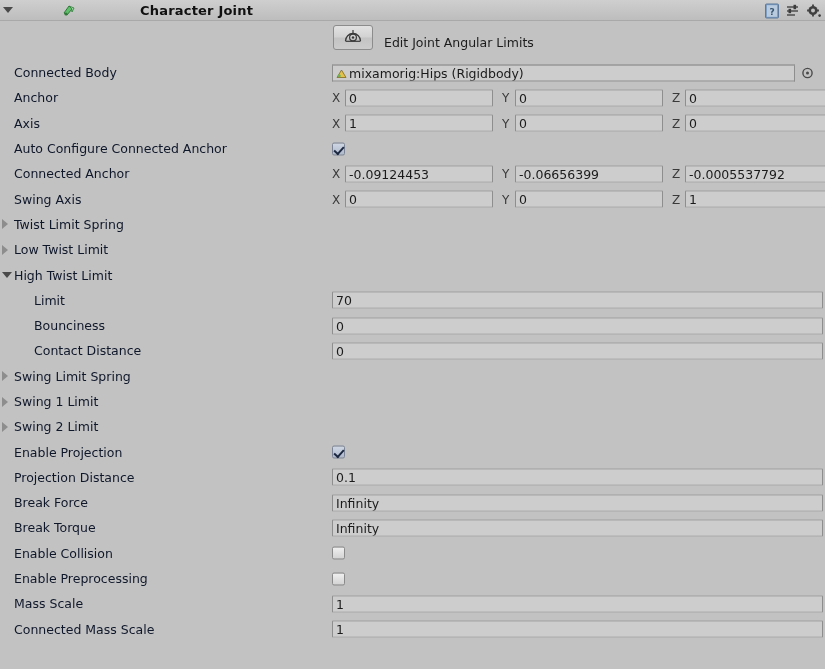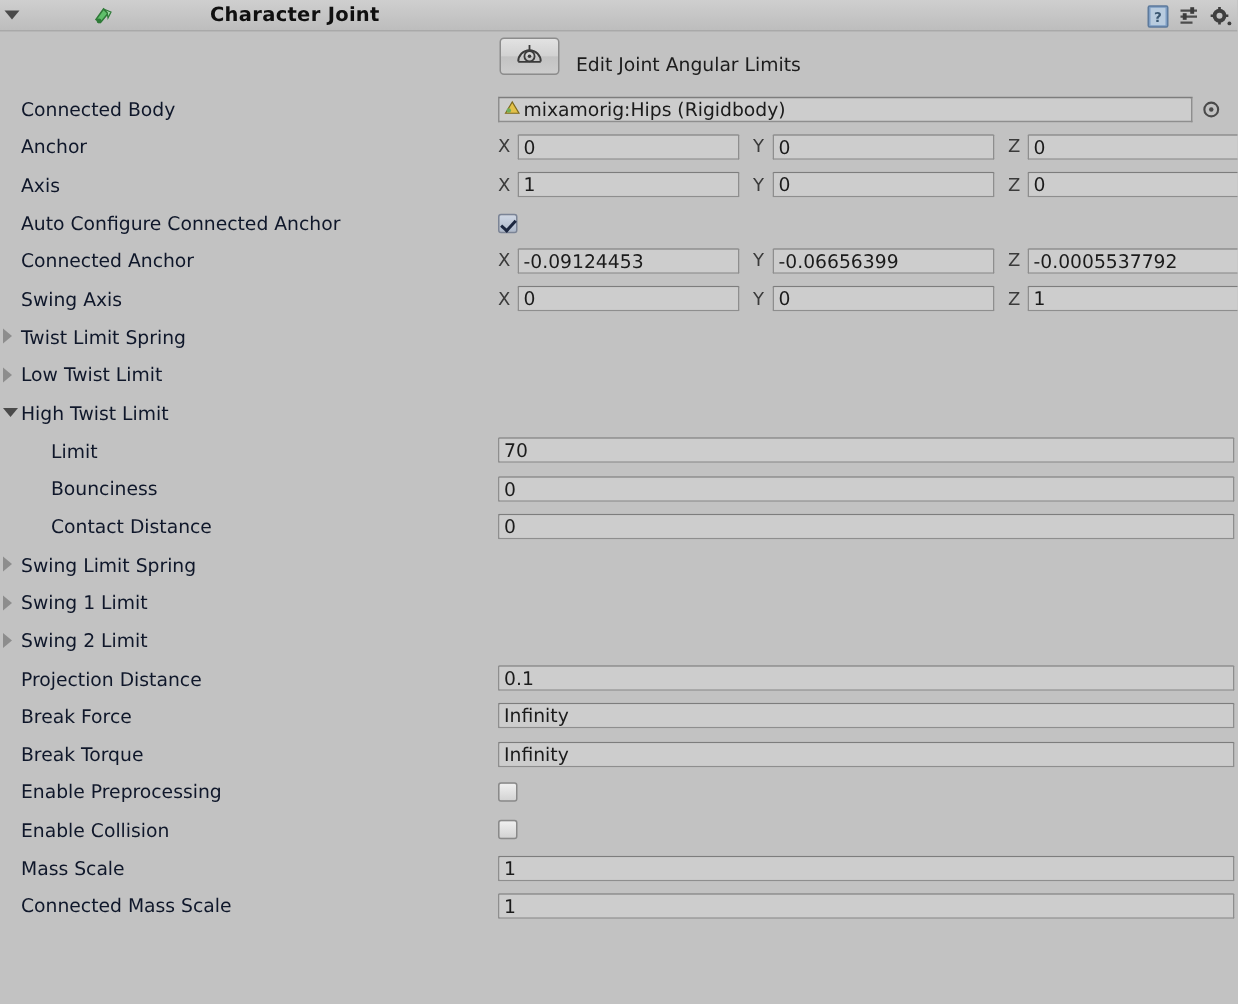--- a/index.html
+++ b/index.html
@@ -158,21 +158,21 @@
 
   
   .objfield {
     width: 463px;
     height: 17px;
     box-sizing: border-box;
     background: #cdcdcd;
     border: 1px solid #8e8e8e;
     border-top-color: #7d7d7d;
     display: flex;
-    align-items: flex-start;
+    align-items: flex-end;
     padding: 0 2px;
     overflow: hidden;
     white-space: nowrap;
   }
   .obj-ico { width: 13px; height: 13px; flex: 0 0 13px; margin-right: 1px; }
   .obj-text { font-size: 12.5px; color: #1b1b1b; }
   .picker {
     width: 15px; height: 15px;
     margin-left: 5px;
     flex: 0 0 15px;
@@ -421,20 +421,26 @@
   <div class="row">
     <span class="fold-tri tri-right"></span>
     <span class="label indent-fold">Swing 1 Limit</span>
   </div>
 
   <div class="row">
     <span class="fold-tri tri-right"></span>
     <span class="label indent-fold">Swing 2 Limit</span>
   </div>
 
+  <div class="row">
+    <span class="label">Enable Projection</span>
+    <span class="fields">
+      <span class="cb on"></span>
+    </span>
+  </div>
 
   <div class="row">
     <span class="label">Projection Distance</span>
     <span class="fields">
       <span class="tf wide">0.1</span>
     </span>
   </div>
 
 
   <div class="row">
@@ -445,34 +451,34 @@
   </div>
 
   <div class="row">
     <span class="label">Break Torque</span>
     <span class="fields">
       <span class="tf wide">Infinity</span>
     </span>
   </div>
 
   <div class="row">
+    <span class="label">Enable Collision</span>
+    <span class="fields">
+      <span class="cb"></span>
+    </span>
+  </div>
+
+  <div class="row">
     <span class="label">Enable Preprocessing</span>
     <span class="fields">
       <span class="cb"></span>
     </span>
   </div>
 
   <div class="row">
-    <span class="label">Enable Collision</span>
-    <span class="fields">
-      <span class="cb"></span>
-    </span>
-  </div>
-
-  <div class="row">
     <span class="label">Mass Scale</span>
     <span class="fields">
       <span class="tf wide">1</span>
     </span>
   </div>
 
   <div class="row">
     <span class="label">Connected Mass Scale</span>
     <span class="fields">
       <span class="tf wide">1</span>

